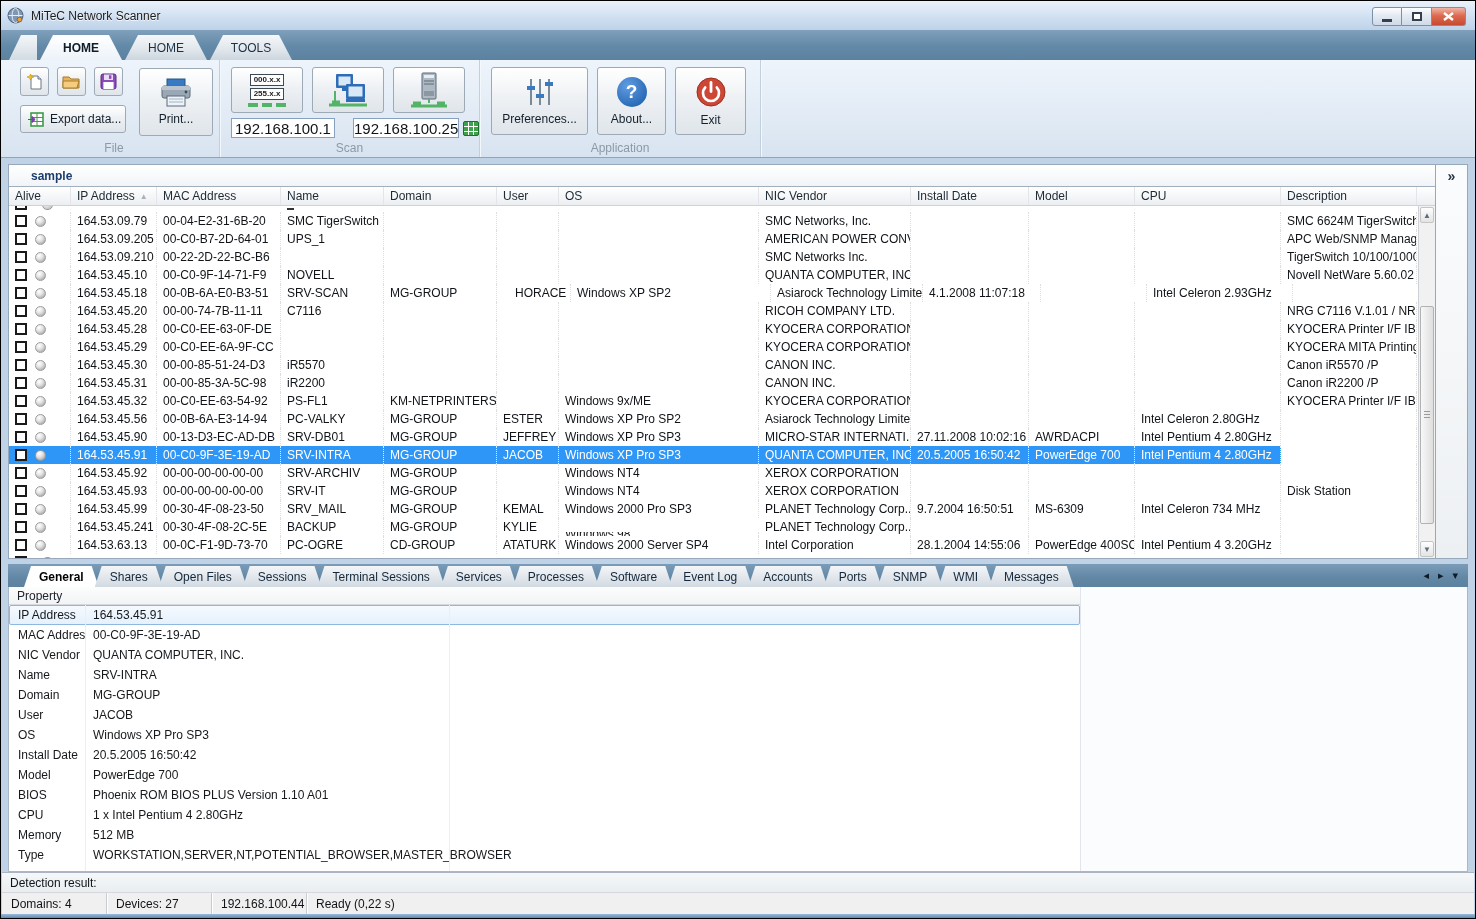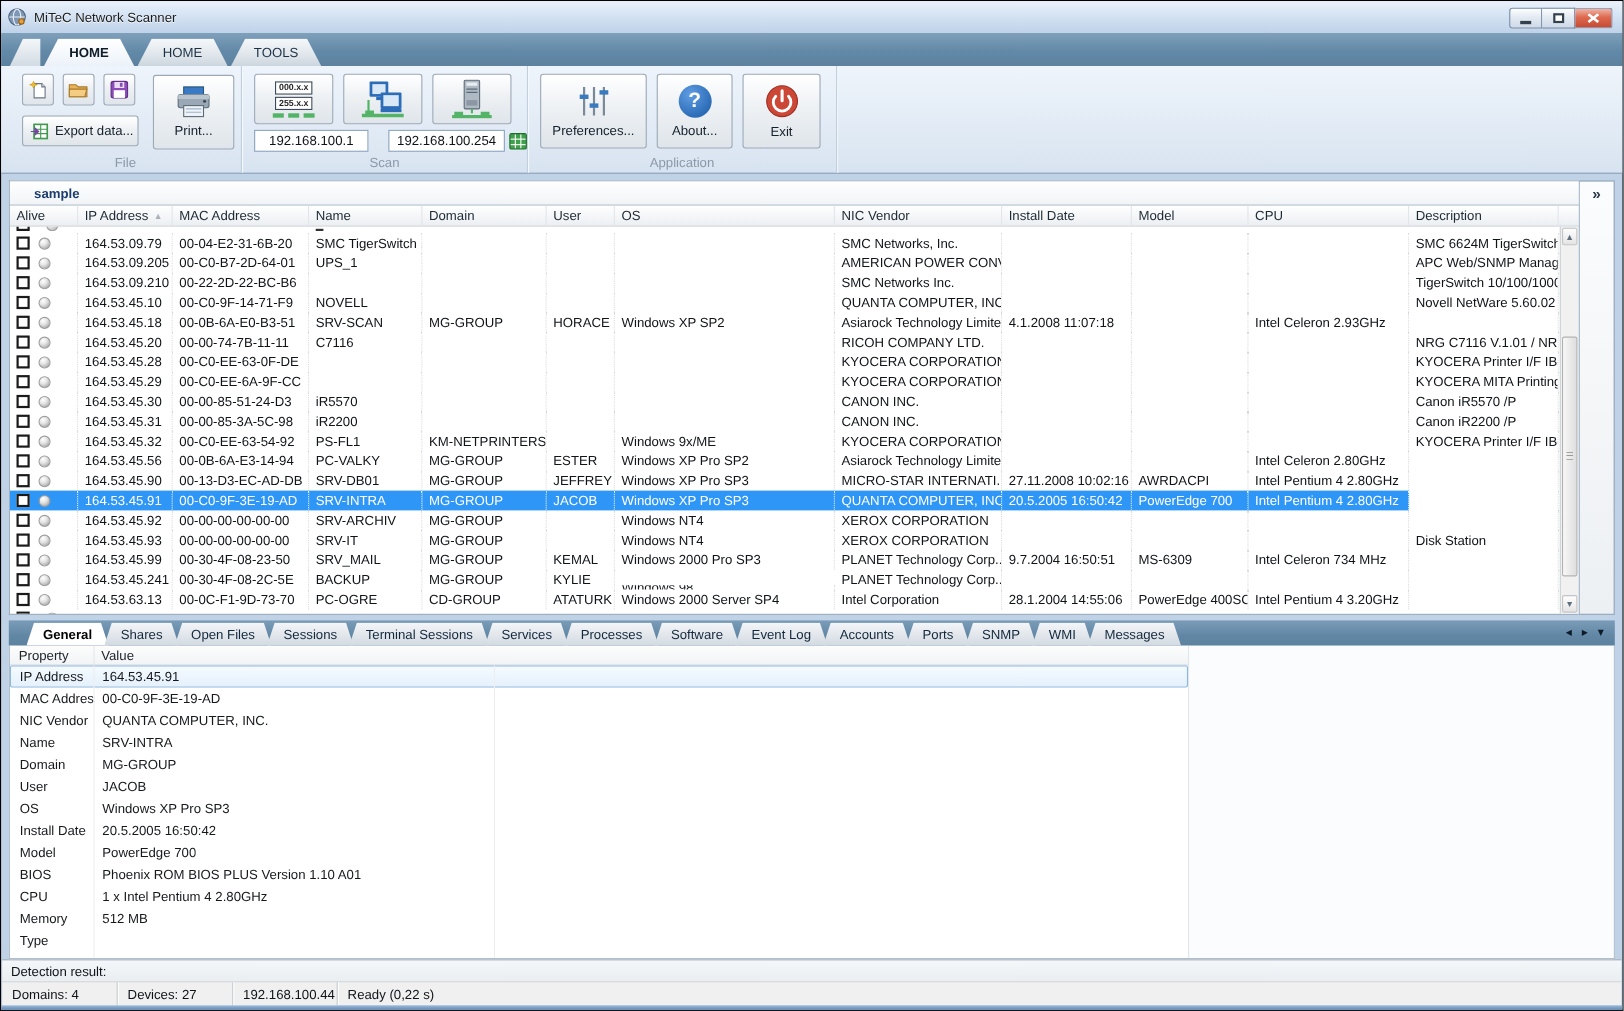--- a/index.html
+++ b/index.html
@@ -43,21 +43,21 @@
   .small-row{display:flex;gap:8px;}
   .sbtn{width:29px;height:29px;}
   .export-btn{margin-top:9px;width:106px;height:28px;gap:6px;justify-content:flex-start;padding-left:6px;}
   .print-btn{margin-left:13px;width:74px;height:68px;margin-top:1px;flex-direction:column;gap:4px;}
   .g-scan{width:260px;}
   .scan-inner{padding:7px 0 0 11px;}
   .scan-btn-row{display:flex;gap:9px;}
   .scan-btn{width:72px;height:46px;}
   .ip-row{display:flex;margin-top:5px;align-items:center;}
   .ip-input{width:104px;height:20px;border:1px solid #87a1bf;background:#fff;text-align:center;
-    font-size:12px;font-family:inherit;color:#101418;}
+    font-size:15px;font-family:inherit;color:#101418;}
   .ip-input.to{margin-left:18px;width:106px;}
   .nic-icon{margin-left:4px;width:16px;height:15px;background:#3fa14b;border:1px solid #1f6e2c;border-radius:2px;
     background-image:linear-gradient(#fff,#fff),linear-gradient(#fff,#fff),linear-gradient(#fff,#fff),linear-gradient(#fff,#fff);
     background-size:1px 100%,1px 100%,100% 1px,100% 1px;background-position:4px 0,9px 0,0 4px,0 9px;background-repeat:no-repeat;}
   .g-app{width:281px;}
   .app-inner{display:flex;gap:9px;padding:7px 0 0 11px;}
   .app-btn{height:68px;flex-direction:column;gap:5px;}
   
   .range-icon{display:flex;flex-direction:column;align-items:center;gap:2px;}
   .range-box{border:1px solid #3c4a58;background:#fff;font-size:8px;font-weight:bold;color:#222;
@@ -411,21 +411,21 @@
               </div>
               <div class="trow">
                 <div class="cell alive-cell" style="width: 62px;">
                   <div class="checkbox"></div>
                   <div class="sphere"></div>
                 </div>
                 <div class="cell" style="width: 86px;">164.53.45.18</div>
                 <div class="cell" style="width: 124px;">00-0B-6A-E0-B3-51</div>
                 <div class="cell" style="width: 103px;">SRV-SCAN</div>
                 <div class="cell" style="width: 113px;">MG-GROUP</div>
-                <div class="cell" style="width: 62px;">HORACE</div>
+                <div class="cell" style="width: 62px; margin-left: 12px;">HORACE</div>
                 <div class="cell" style="width: 200px;">Windows XP SP2</div>
                 <div class="cell" style="width: 152px;">Asiarock Technology Limited</div>
                 <div class="cell" style="width: 118px;">4.1.2008 11:07:18</div>
                 <div class="cell" style="width: 106px;"></div>
                 <div class="cell" style="width: 146px;">Intel Celeron 2.93GHz</div>
                 <div class="cell desc" style="width: 136px;"></div>
               </div>
               <div class="trow">
                 <div class="cell alive-cell" style="width: 62px;">
                   <div class="checkbox"></div>
@@ -703,21 +703,20 @@
         <span>▾</span>
       </div>
     </div>
 
     <div class="prop-region">
       <div class="prop-right"></div>
       <div class="vguide" style="left:76px"></div>
       <div class="vguide" style="left:440px"></div>
       <div class="prop-header">
         <div class="phcell name">Property</div>
-        <div class="phcell value">Value</div>
       </div>
       <div id="prop-rows">
           <div class="prow sel">
             <div class="pname">IP Address</div>
             <div class="pvalue">164.53.45.91</div>
           </div>
           <div class="prow">
             <div class="pname">MAC Address</div>
             <div class="pvalue">00-C0-9F-3E-19-AD</div>
           </div>
@@ -756,20 +755,21 @@
           <div class="prow">
             <div class="pname">CPU</div>
             <div class="pvalue">1 x Intel Pentium 4 2.80GHz</div>
           </div>
           <div class="prow">
             <div class="pname">Memory</div>
             <div class="pvalue">512 MB</div>
           </div>
           <div class="prow">
             <div class="pname">Type</div>
+            <div class="pvalue">WORKSTATION,SERVER,NT,POTENTIAL_BROWSER,MASTER_BROWSER</div>
           </div>
         </div>
     </div>
 
   </div>
 
   <div class="detect-bar">
     <span>Detection result:</span>
   </div>
   <div class="status-bar" id="status-bar">

